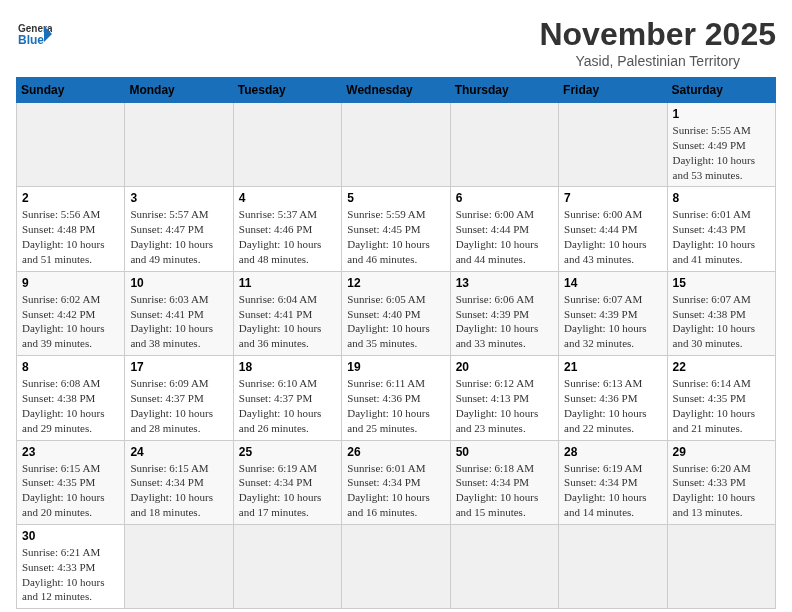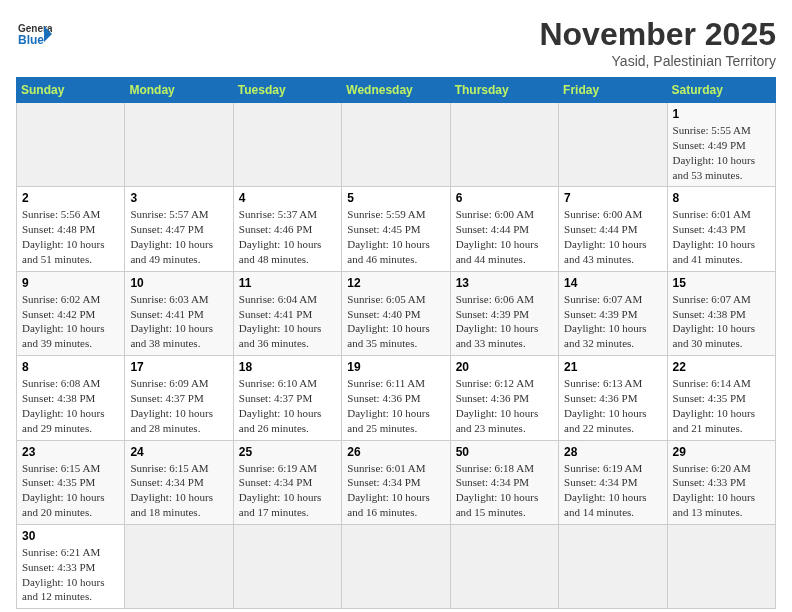--- a/index.html
+++ b/index.html
@@ -19,39 +19,39 @@
     .logo {
       display: flex;
       align-items: center;
       gap: 4px;
     }
     .logo-icon {
       width: 36px;
       height: 36px;
     }
     .title-block {
-      text-align: right;
+      text-align: center;
     }
     .month-year {
       font-size: 32px;
       font-weight: bold;
       color: #333;
     }
     .location {
       font-size: 14px;
       color: #555;
     }
     .calendar {
       width: 100%;
       border-collapse: collapse;
       font-size: 10.5px;
     }
     .calendar thead th {
       background: #1a6fbb;
-      color: #bef264;
+      color: #000000;
       padding: 5px 4px;
       text-align: left;
       font-size: 12px;
       font-weight: bold;
       border: 1px solid #1a6fbb;
       margin-left: 48px;
     }
     .calendar tbody td {
       border: 1px solid #ccc;
       vertical-align: top;
@@ -234,21 +234,21 @@
         </td>
         <td>
           <span class="day-num">19</span>
           <div class="day-info">Sunrise: 6:11 AM
 Sunset: 4:36 PM
 Daylight: 10 hours and 25 minutes.</div>
         </td>
         <td>
           <span class="day-num">20</span>
           <div class="day-info">Sunrise: 6:12 AM
-Sunset: 4:36 PM
+Sunset: 4:13 PM
 Daylight: 10 hours and 23 minutes.</div>
         </td>
         <td>
           <span class="day-num">21</span>
           <div class="day-info">Sunrise: 6:13 AM
 Sunset: 4:36 PM
 Daylight: 10 hours and 22 minutes.</div>
         </td>
         <td>
           <span class="day-num">22</span>

